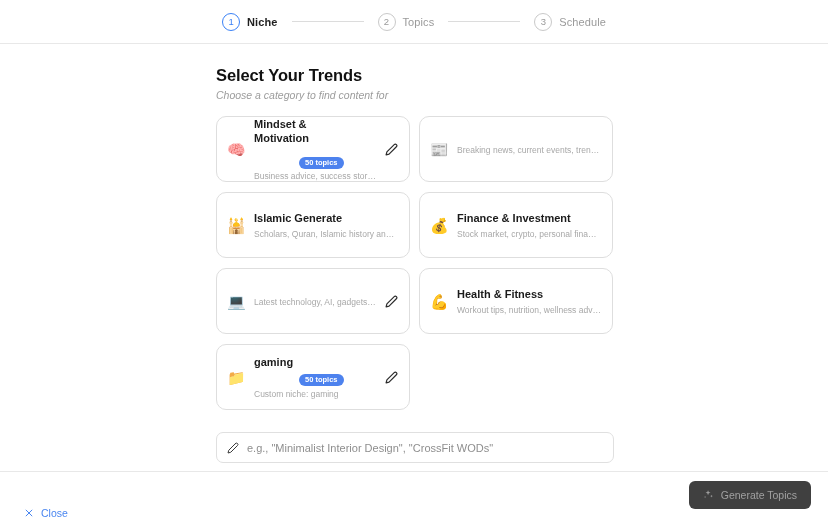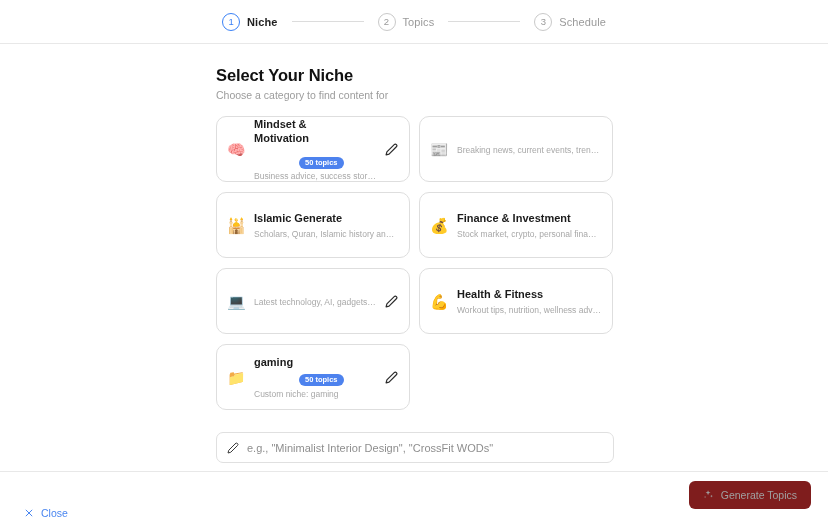--- a/index.html
+++ b/index.html
@@ -83,20 +83,21 @@
     font-size: 16.5px;
     font-weight: bold;
     color: #111111;
     letter-spacing: -0.1px;
   }
 
   .page-subtitle {
     font-size: 10.5px;
     color: #9c9c9c;
     margin-top: 4px;
+    font-style: italic;
   }
 
   
   .card-grid {
     margin-top: 15px;
     display: flex;
     flex-wrap: wrap;
     width: 398px;
     gap: 10px 9px;
   }
@@ -249,21 +250,21 @@
     padding: 4px 2px;
     margin-top: 36px;
   }
 
   .close-btn svg { width: 10px; height: 10px; display: block; }
 
   .generate-btn {
     display: flex;
     align-items: center;
     gap: 7px;
-    background: #7f1d1d;
+    background: #404040;
     color: #a0a0a0;
     border: none;
     border-radius: 6px;
     font-size: 10.5px;
     font-family: "Liberation Sans", sans-serif;
     padding: 8px 14px;
     cursor: not-allowed;
   }
 
   .generate-btn svg { width: 11px; height: 11px; display: block; }
@@ -284,21 +285,21 @@
       </div>
       <div class="step-line"></div>
       <div class="step">
         <div class="step-circle">3</div>
         <div class="step-label">Schedule</div>
       </div>
     </div>
 </div>
 
 <div class="content">
-  <div class="page-title">Select Your Niche</div>
+  <div class="page-title">Select Your Trends</div>
   <div class="page-subtitle">Choose a category to find content for</div>
 
   <div class="card-grid" id="card-grid">
       <div class="niche-card two-line">
         <span class="card-emoji">🧠</span>
         <div class="card-body">
           <div class="card-title-row">
             <span class="card-title">Mindset &amp; Motivation</span>
             <span class="topics-badge">50 topics</span>
           </div>

